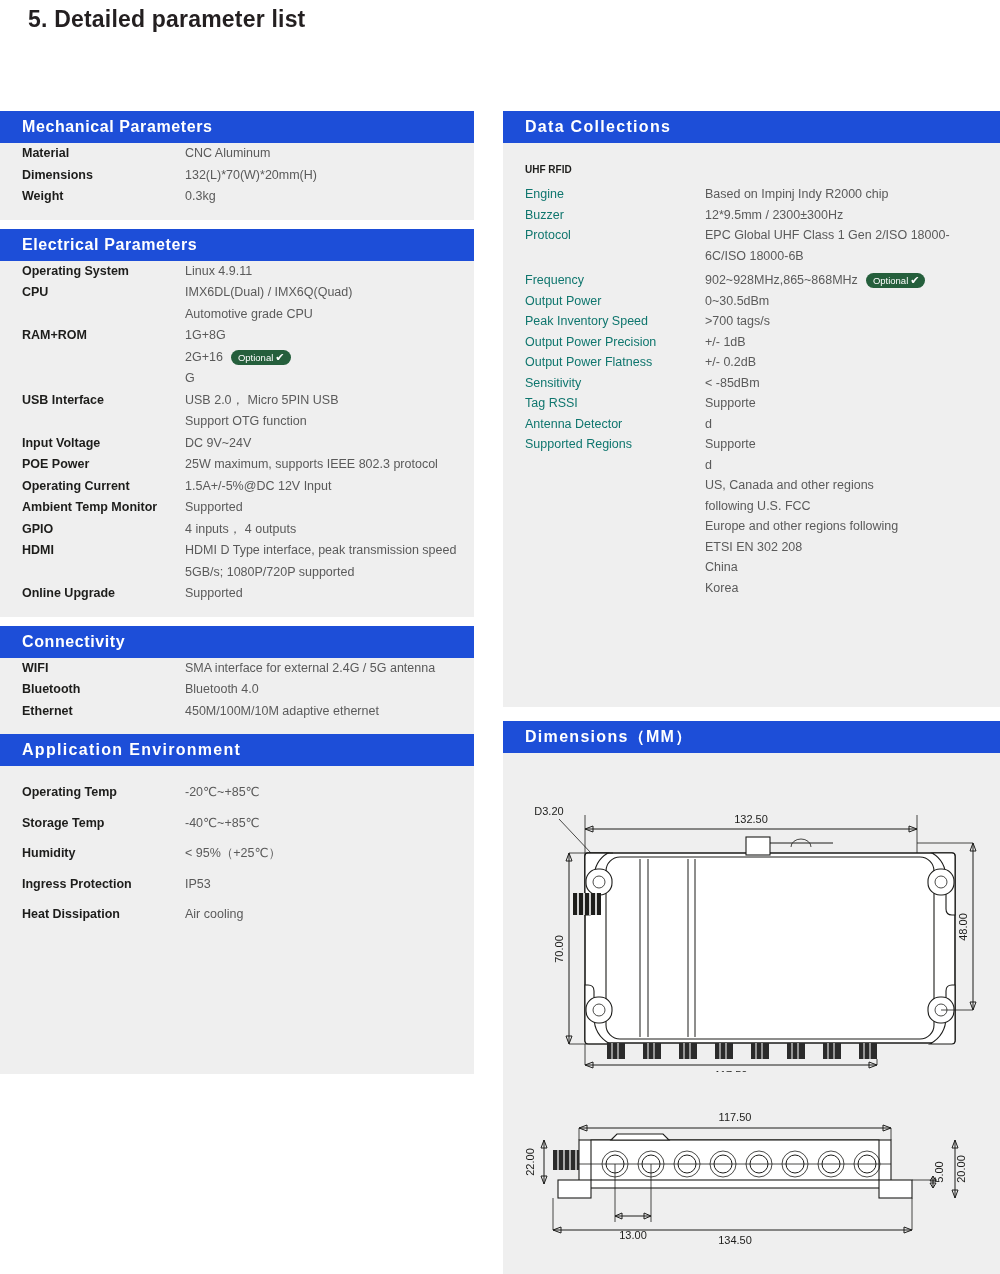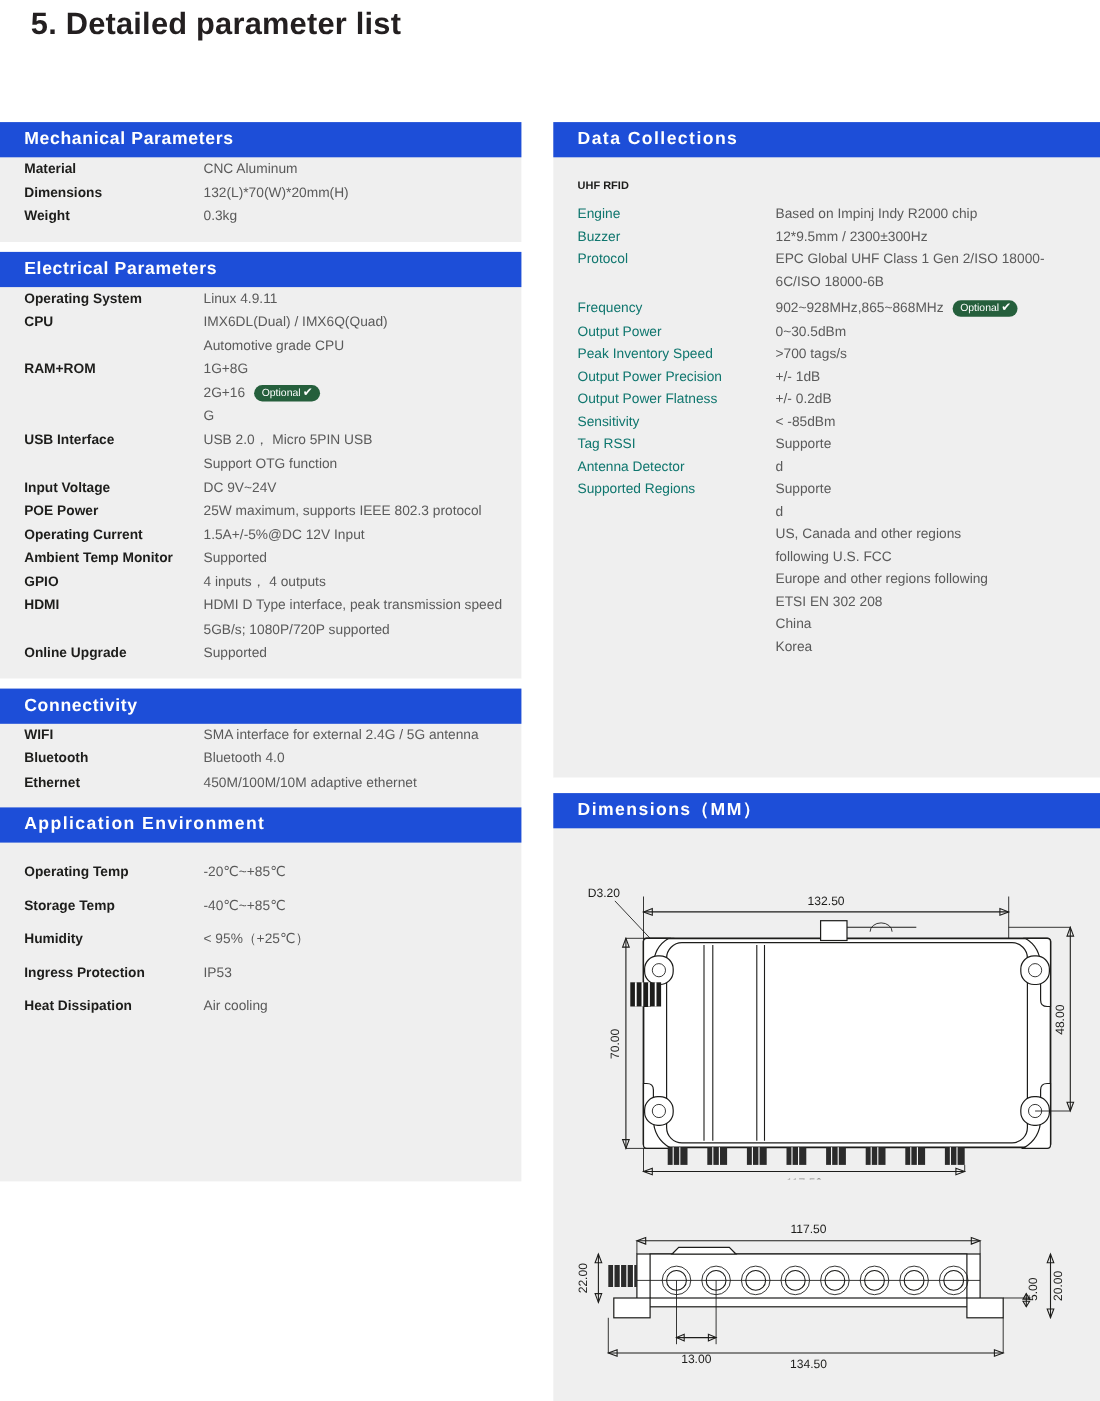--- a/index.html
+++ b/index.html
@@ -3,21 +3,21 @@
 <meta charset="utf-8">
 <style>
   html,body{margin:0;padding:0;}
   body{
     width:1000px;height:1274px;background:#ffffff;
     font-family:"Liberation Sans","DejaVu Sans",sans-serif;
     position:relative;overflow:hidden;
   }
   .page-title{
     position:absolute;left:28px;top:6px;
-    font-size:28px;font-weight:bold;color:#231f20;letter-spacing:.2px;
+    font-size:23px;font-weight:bold;color:#231f20;letter-spacing:.2px;
   }
 
   
   .col-left{position:absolute;left:0;top:111px;width:474px;bottom:0;}
   .col-right{position:absolute;left:503px;top:111px;width:596px;bottom:0;}
 
   .panel{background:#efefef;}
   .sec-head{
     background:#1d4ed8;color:#ffffff;
     font-size:16px;font-weight:bold;

